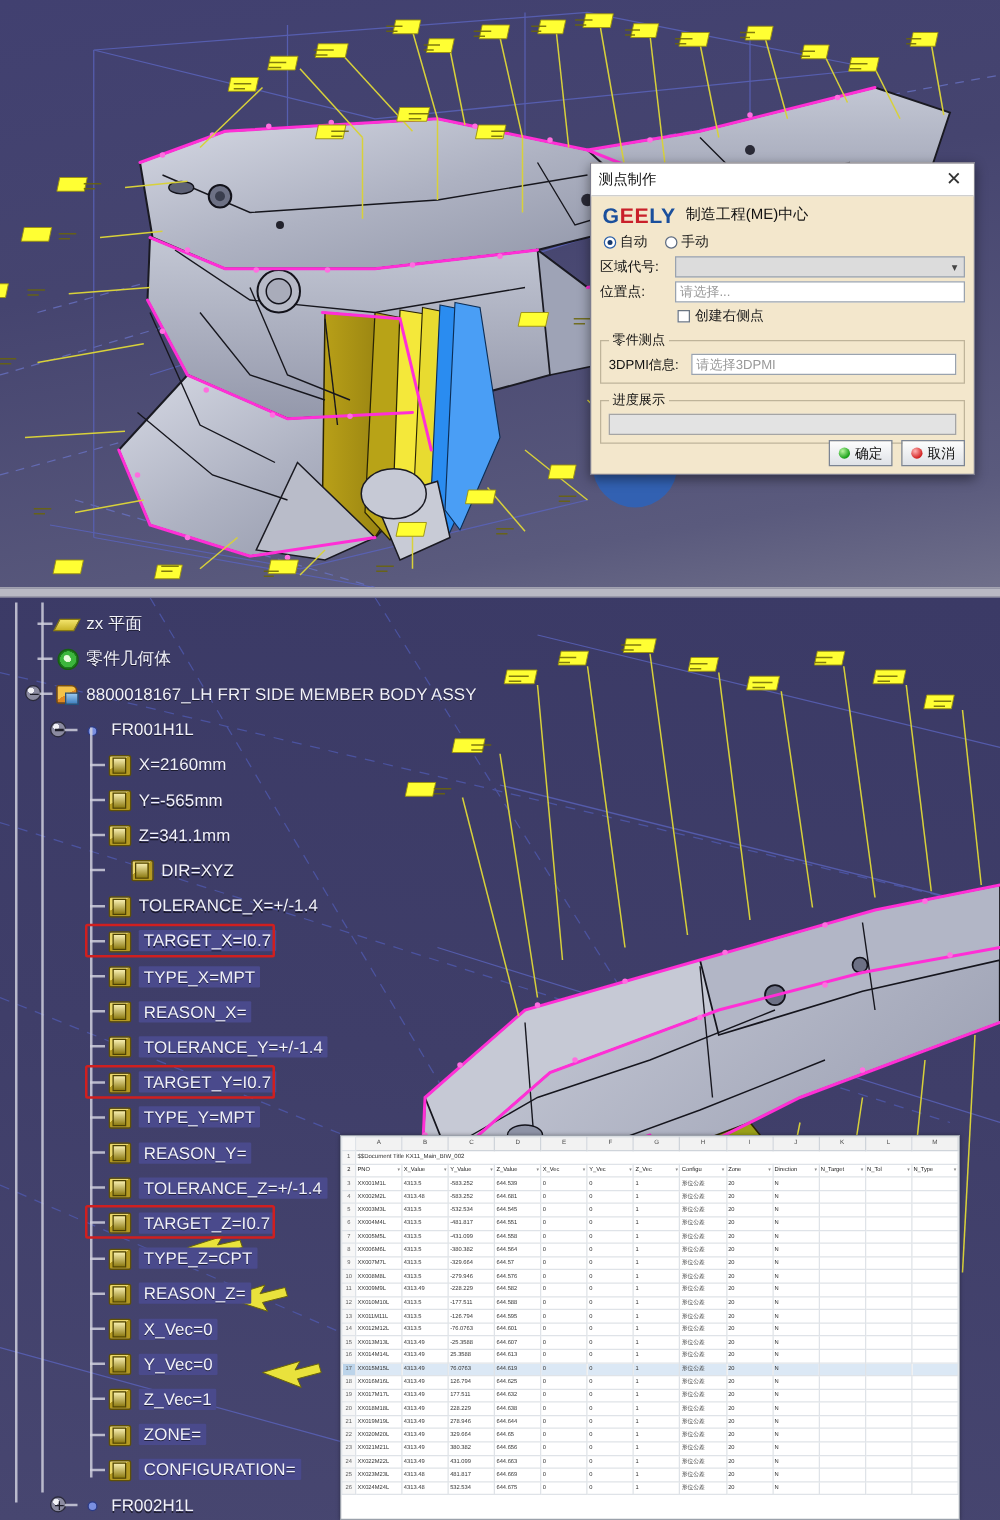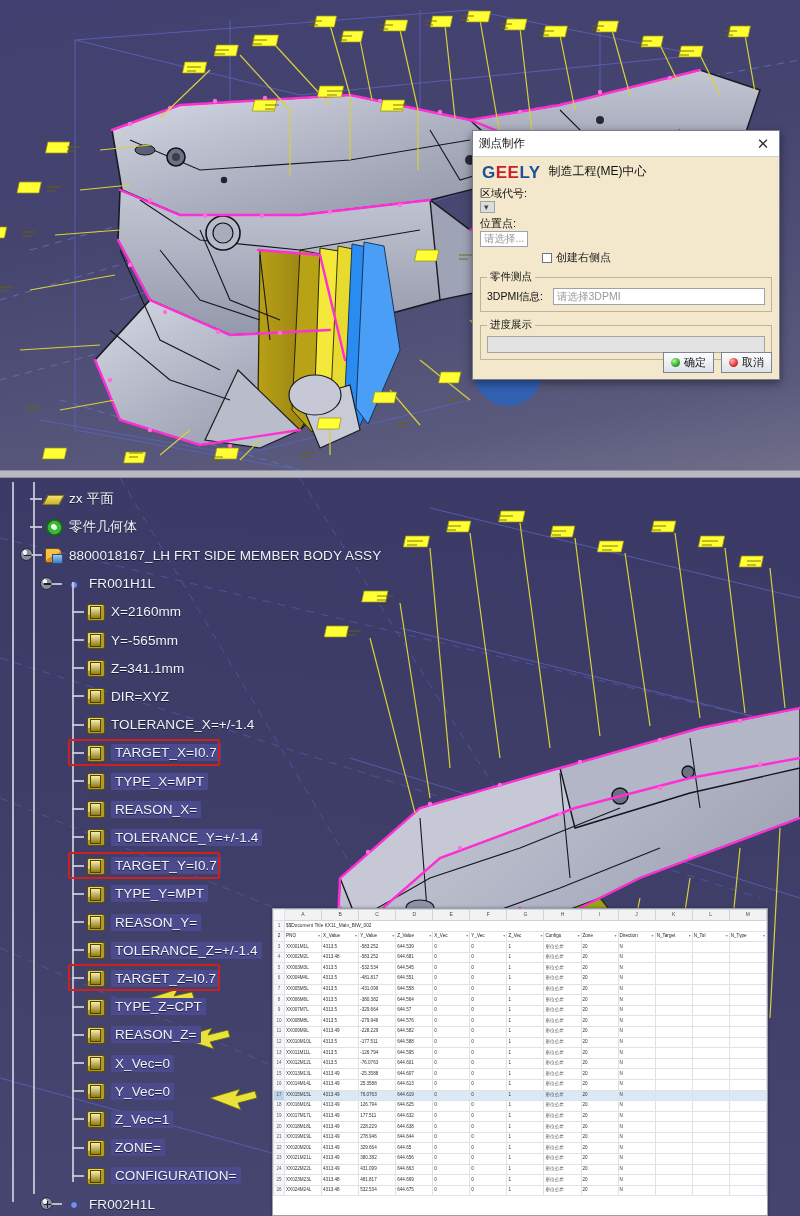--- a/index.html
+++ b/index.html
@@ -164,21 +164,21 @@
   }
   .geely .e2 { color:#c9202a; }
   .brandcn { font-size:12px; color:#111; }
   .radios { display:flex; align-items:center; gap:14px; margin:0 0 4px 3px; font-size:11px; }
   .radios label { display:flex; align-items:center; gap:3px; cursor:pointer; }
   .rb { width:10px; height:10px; border-radius:50%; border:1px solid #5d6b80;
         background:#fff; display:inline-block; position:relative; }
   .rb.on { background:#fff; border-color:#2a5fa8; }
   .rb.on::after { content:''; position:absolute; left:2px; top:2px; width:4px; height:4px;
                   border-radius:50%; background:#15396e; }
-  .frow { display:flex; align-items:flex-start; margin-bottom:3px;flex-direction:column; }
+  .frow { display:flex; align-items:center; margin-bottom:3px; }
   .flbl { width:60px; font-size:11px; color:#111; flex:none; }
   .fctl { flex:1; height:17px; border:1px solid #9aa3ae; background:#fff; font-size:10.5px;
           display:flex; align-items:center; padding:0 3px; color:#333; }
   .fctl.combo { background:#dcdcdc; justify-content:flex-end; padding-right:5px; }
   .chev { font-size:9px; color:#444; }
   .ph { color:#999; }
   .chkrow { display:flex; align-items:center; gap:4px; margin:3px 0 5px 62px; font-size:11px; }
   .cb { width:10px; height:10px; border:1px solid #6b7683; background:#fff; display:inline-block; }
   fieldset {
     border:1px solid #bfb49a; margin:0 0 6px 0; padding:4px 6px 6px 6px;
@@ -606,21 +606,21 @@
         <div class="tree-row" style="left: 86px; top: 145px;">
           <span class="ico ico-attr"></span>
           <span class="tw">Y=-565mm</span>
         </div>
         <div class="tree-rail" style="left: 72px; top: 157px; width: 12px; height: 2px;"></div>
         <div class="tree-row" style="left: 86px; top: 173.2px;">
           <span class="ico ico-attr"></span>
           <span class="tw">Z=341.1mm</span>
         </div>
         <div class="tree-rail" style="left: 72px; top: 185.2px; width: 12px; height: 2px;"></div>
-        <div class="tree-row" style="left: 86px; top: 201.4px; justify-content: center;">
+        <div class="tree-row" style="left: 104px; top: 201.4px; justify-content: center;">
           <span class="ico ico-attr"></span>
           <span class="tw">DIR=XYZ</span>
         </div>
         <div class="tree-rail" style="left: 72px; top: 213.4px; width: 12px; height: 2px;"></div>
         <div class="tree-row" style="left: 86px; top: 229.6px;">
           <span class="ico ico-attr"></span>
           <span class="tw">TOLERANCE_X=+/-1.4</span>
         </div>
         <div class="tree-rail" style="left: 72px; top: 241.6px; width: 12px; height: 2px;"></div>
         <div class="tree-row sel" style="left: 86px; top: 257.8px;">
@@ -1152,20 +1152,30 @@
       <span class="t">测点制作</span>
       <span class="dlg-close">✕</span>
     </div>
     <div class="dlg-body">
 
       <div class="brandrow">
         <span class="geely">G<span class="e2">EE</span>LY</span>
         <span class="brandcn">制造工程(ME)中心</span>
       </div>
 
+      <div class="radios">
+        <label>
+          <span class="rb on"></span>
+          <span>自动</span>
+        </label>
+        <label>
+          <span class="rb"></span>
+          <span>手动</span>
+        </label>
+      </div>
 
       <div class="frow">
         <span class="flbl">区域代号:</span>
         <div class="fctl combo">
           <span></span>
           <span class="chev">▾</span>
         </div>
       </div>
 
       <div class="frow">

